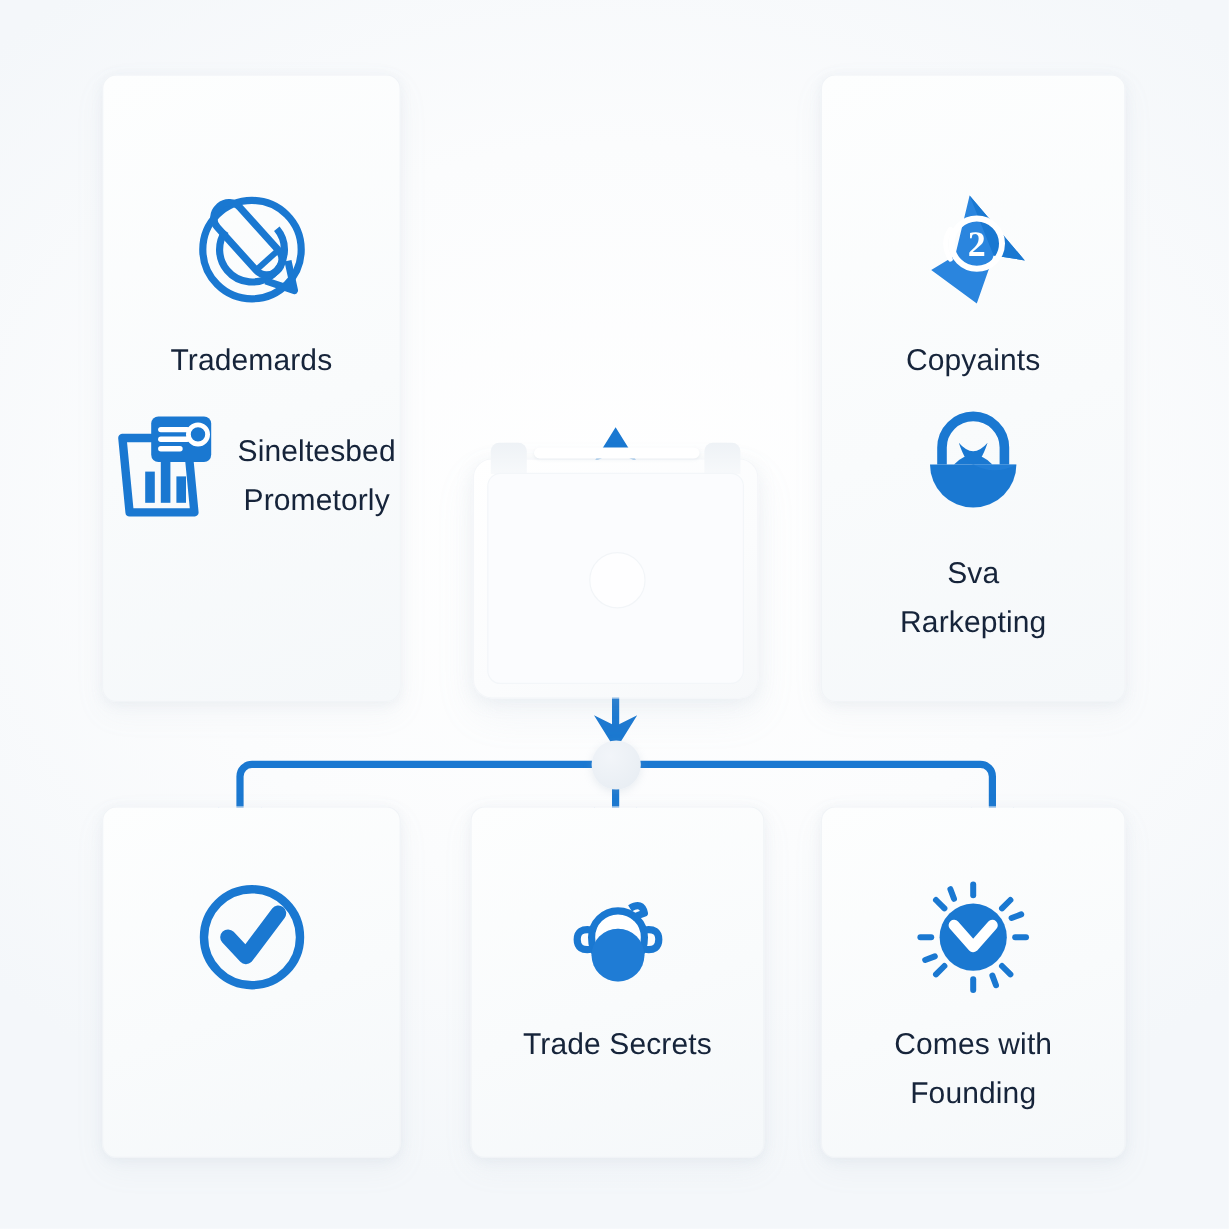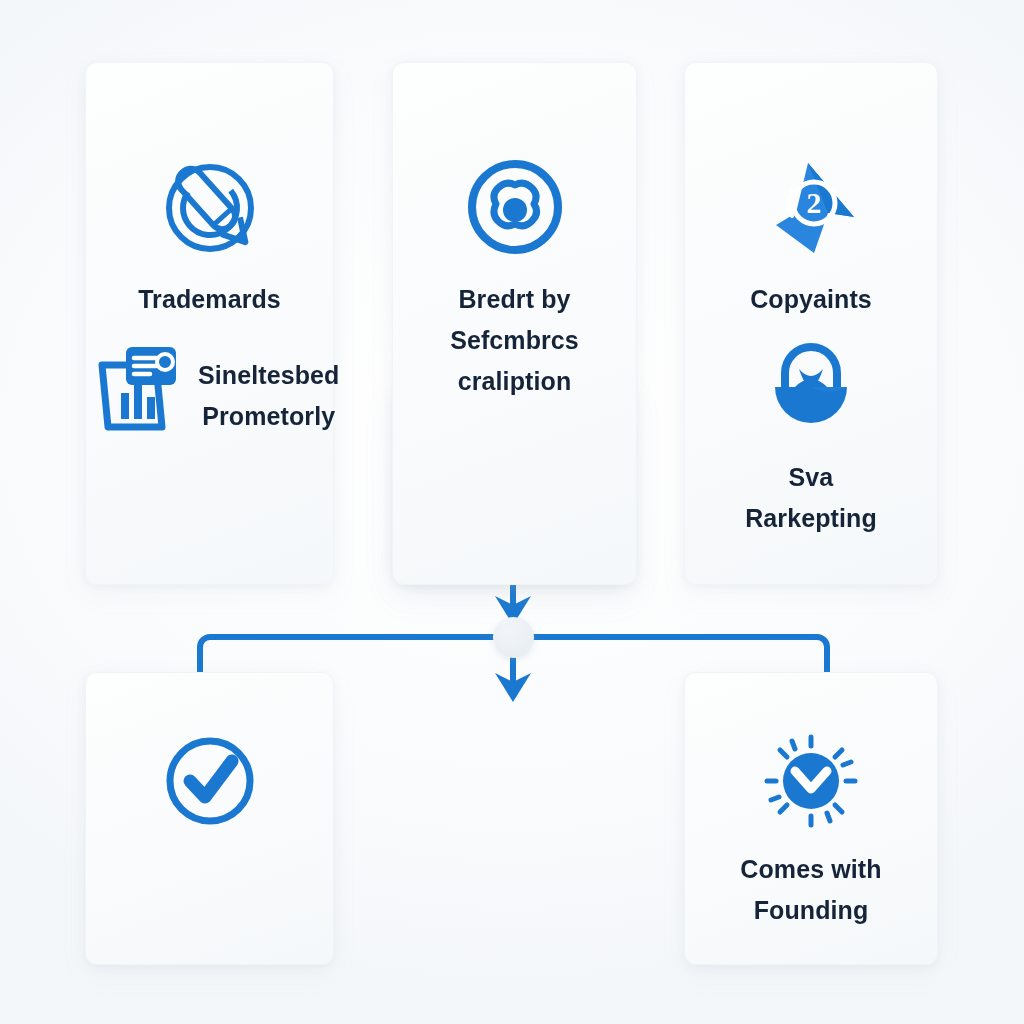--- a/index.html
+++ b/index.html
@@ -20,21 +20,21 @@
     border-radius:12px;
     box-shadow:0 2px 10px rgba(150,170,190,.10), 0 10px 26px rgba(150,170,190,.07);
     display:flex;flex-direction:column;align-items:center;
     box-sizing:border-box;
   }
   .card .icon{display:block;}
   .card .label{
     color:#16243a;
     font-size:25px;
     line-height:41px;
-    font-weight:700;
+    font-weight:400;
     text-align:center;
     letter-spacing:.1px;
     white-space:pre-line;
     padding:0 8px;
   }
 
   
   #card-trademarks{left:85px;top:62px;width:249px;height:523px;padding-top:92px;}
   #card-trademarks .label{margin-top:14px;}
   #slot-tm-2{position:absolute;left:0;top:272px;width:100%;display:flex;align-items:center;}
@@ -177,32 +177,20 @@
             <rect x="48" y="50" width="8" height="34"></rect>
             <rect x="61" y="62" width="8" height="22"></rect>
           </g>
         </svg>
       </span>
       <div class="label">Sineltesbed
 Prometorly</div>
     </div>
   </div>
 
-  <div class="card" id="card-center-top">
-    <span class="icon">
-      <svg width="104" height="104" viewBox="0 0 104 104">
-        <circle cx="52" cy="52" r="43" fill="none" stroke="#1a78d1" stroke-width="8"></circle>
-        <path d="M35 33 q8 -8 17 -3 q9 -5 17 3 q7 7 2 16 q6 9 -2 17 q-8 8 -17 3 q-9 5 -17 -3 q-7 -7 -2 -17 q-5 -9 2 -16 Z" fill="none" stroke="#1a78d1" stroke-width="7" stroke-linejoin="round"></path>
-        <circle cx="52" cy="55" r="12" fill="#1a78d1"></circle>
-      </svg>
-    </span>
-    <div class="label">Bredrt by
-Sefcmbrcs
-craliption</div>
-  </div>
 
   <div class="card" id="card-right-top">
     <span class="icon">
       <svg width="106" height="106" viewBox="0 0 106 106">
         <path d="M50 8 L96 62 L70 58 L56 98 L18 70 L38 58 Z" fill="#2a85de"></path>
         <path d="M50 8 L96 62 L70 58 Z" fill="#1a78d1"></path>
         <circle cx="56" cy="48" r="21" fill="none" stroke="#ffffff" stroke-width="5"></circle>
         <path d="M34 36 q-8 12 0 25" fill="none" stroke="#ffffff" stroke-width="4" stroke-linecap="round"></path>
         <text x="56" y="58" font-family="Liberation Serif, serif" font-size="30" fill="#ffffff" text-anchor="middle" font-weight="bold">2</text>
       </svg>
@@ -226,20 +214,33 @@
 
   <div class="card" id="card-bl">
     <span class="icon">
       <svg width="100" height="100" viewBox="0 0 100 100">
         <circle cx="50" cy="50" r="40" fill="none" stroke="#1a78d1" stroke-width="7"></circle>
         <path d="M30 50 L45 66 L72 30" fill="none" stroke="#1a78d1" stroke-width="13" stroke-linecap="round" stroke-linejoin="round"></path>
       </svg>
     </span>
   </div>
 
+  <div class="card" id="card-bm">
+    <span class="icon">
+      <svg width="100" height="100" viewBox="0 0 100 100">
+        <path d="M28 50 a22 22 0 0 1 44 0 q0 22 -22 22 q-22 0 -22 -22 Z" fill="#ffffff" stroke="#1a78d1" stroke-width="6"></path>
+        <path d="M28 44 q-12 -2 -12 8 q0 10 12 8" fill="none" stroke="#1a78d1" stroke-width="6"></path>
+        <path d="M72 44 q12 -2 12 8 q0 10 -12 8" fill="none" stroke="#1a78d1" stroke-width="6"></path>
+        <path d="M60 26 q10 -6 12 4 q-6 2 -10 4" fill="none" stroke="#1a78d1" stroke-width="6" stroke-linejoin="round"></path>
+        <circle cx="50" cy="65" r="22" fill="#1a78d1"></circle>
+        <circle cx="50" cy="65" r="22" fill="#2a85de" opacity=".35"></circle>
+      </svg>
+    </span>
+    <div class="label">Trade Secrets</div>
+  </div>
 
   <div class="card" id="card-br">
     <span class="icon">
       <svg width="100" height="100" viewBox="0 0 100 100">
         <g stroke="#1a78d1" stroke-width="5" stroke-linecap="round">
           <line x1="50" y1="6" x2="50" y2="15"></line>
             <line x1="50" y1="85" x2="50" y2="94"></line>
           <line x1="6" y1="50" x2="15" y2="50"></line>
             <line x1="85" y1="50" x2="94" y2="50"></line>
           <line x1="19" y1="19" x2="26" y2="26"></line>

